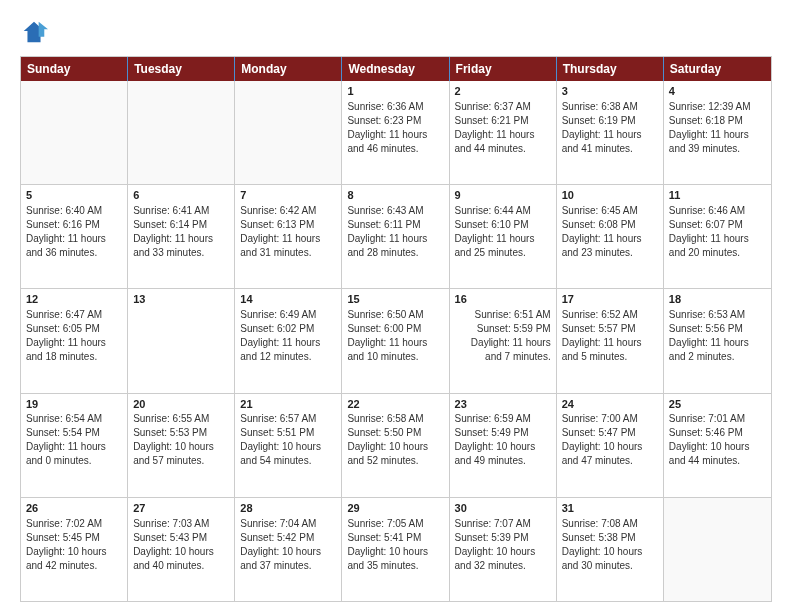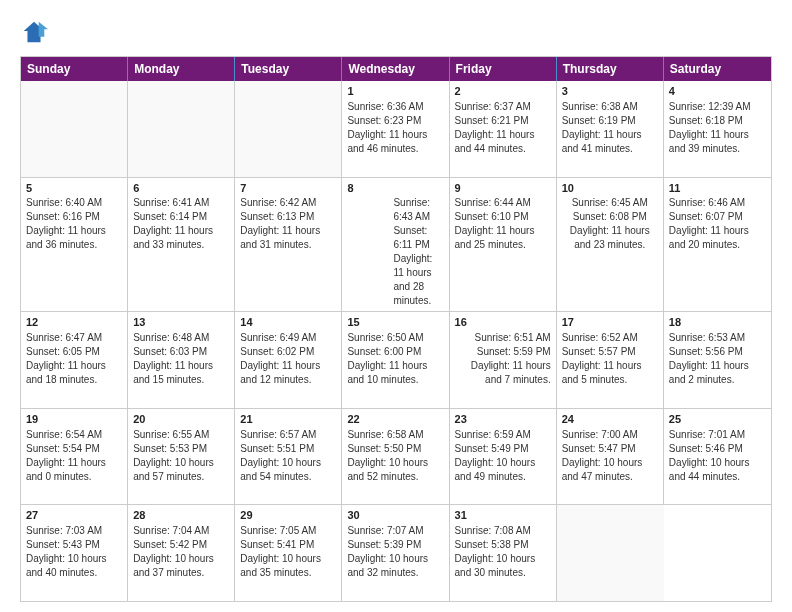--- a/index.html
+++ b/index.html
@@ -54,21 +54,21 @@
     }
     .calendar {
       flex: 1;
       display: flex;
       flex-direction: column;
       border: 1px solid #ccc;
     }
     .cal-header-row {
       display: grid;
       grid-template-columns: repeat(7, 1fr);
-      background: #701a75;
+      background: #7f1d1d;
     }
     .cal-header-cell {
       color: #fff;
       font-size: 12px;
       font-weight: bold;
       padding: 5px 6px;
       text-align: left;
       border-right: 1px solid #4a8dd0;
     }
     .cal-header-cell:last-child { border-right: none; }
@@ -125,22 +125,22 @@
     </div>
     <div class="title-block">
       <div class="month-title"></div>
       <div class="subtitle"></div>
     </div>
   </div>
 
   <div class="calendar">
     <div class="cal-header-row">
     <div class="cal-header-cell">Sunday</div>
+        <div class="cal-header-cell">Tuesday</div>
         <div class="cal-header-cell">Monday</div>
-        <div class="cal-header-cell">Tuesday</div>
         <div class="cal-header-cell">Wednesday</div>
         <div class="cal-header-cell">Friday</div>
         <div class="cal-header-cell">Thursday</div>
         <div class="cal-header-cell">Saturday</div>
       </div>
     <div class="cal-body">
     <div class="cal-row">
           <div class="cal-cell empty"></div>
           <div class="cal-cell empty"></div>
           <div class="cal-cell empty"></div>
@@ -183,55 +183,52 @@
 Daylight: 11 hours and 33 minutes.</div>
           </div>
           <div class="cal-cell">
             <span class="day-num">7</span>
             <div class="cell-text" style="white-space: pre-line;">Sunrise: 6:42 AM
 Sunset: 6:13 PM
 Daylight: 11 hours and 31 minutes.</div>
           </div>
           <div class="cal-cell">
             <span class="day-num">8</span>
-            <div class="cell-text" style="white-space: pre-line; margin-left: 46px;">Sunrise: 6:43 AM
+            <div class="cell-text" style="white-space: pre-line;">Sunrise: 6:43 AM
 Sunset: 6:11 PM
 Daylight: 11 hours and 28 minutes.</div>
           </div>
           <div class="cal-cell">
             <span class="day-num">9</span>
             <div class="cell-text" style="white-space: pre-line;">Sunrise: 6:44 AM
 Sunset: 6:10 PM
 Daylight: 11 hours and 25 minutes.</div>
           </div>
           <div class="cal-cell">
             <span class="day-num">10</span>
-            <div class="cell-text" style="white-space: pre-line; text-align: center;">Sunrise: 6:45 AM
+            <div class="cell-text" style="white-space: pre-line;">Sunrise: 6:45 AM
 Sunset: 6:08 PM
 Daylight: 11 hours and 23 minutes.</div>
           </div>
           <div class="cal-cell">
             <span class="day-num">11</span>
             <div class="cell-text" style="white-space: pre-line;">Sunrise: 6:46 AM
 Sunset: 6:07 PM
 Daylight: 11 hours and 20 minutes.</div>
           </div>
         </div>
         <div class="cal-row">
           <div class="cal-cell">
             <span class="day-num">12</span>
             <div class="cell-text" style="white-space: pre-line;">Sunrise: 6:47 AM
 Sunset: 6:05 PM
 Daylight: 11 hours and 18 minutes.</div>
           </div>
           <div class="cal-cell">
             <span class="day-num">13</span>
-            <div class="cell-text" style="white-space: pre-line;">Sunrise: 6:48 AM
-Sunset: 6:03 PM
-Daylight: 11 hours and 15 minutes.</div>
           </div>
           <div class="cal-cell">
             <span class="day-num">14</span>
             <div class="cell-text" style="white-space: pre-line;">Sunrise: 6:49 AM
 Sunset: 6:02 PM
 Daylight: 11 hours and 12 minutes.</div>
           </div>
           <div class="cal-cell">
             <span class="day-num">15</span>
             <div class="cell-text" style="white-space: pre-line;">Sunrise: 6:50 AM
@@ -295,20 +292,26 @@
 Daylight: 10 hours and 47 minutes.</div>
           </div>
           <div class="cal-cell">
             <span class="day-num">25</span>
             <div class="cell-text" style="white-space: pre-line;">Sunrise: 7:01 AM
 Sunset: 5:46 PM
 Daylight: 10 hours and 44 minutes.</div>
           </div>
         </div>
         <div class="cal-row">
+          <div class="cal-cell">
+            <span class="day-num">26</span>
+            <div class="cell-text" style="white-space: pre-line;">Sunrise: 7:02 AM
+Sunset: 5:45 PM
+Daylight: 10 hours and 42 minutes.</div>
+          </div>
           <div class="cal-cell">
             <span class="day-num">27</span>
             <div class="cell-text" style="white-space: pre-line;">Sunrise: 7:03 AM
 Sunset: 5:43 PM
 Daylight: 10 hours and 40 minutes.</div>
           </div>
           <div class="cal-cell">
             <span class="day-num">28</span>
             <div class="cell-text" style="white-space: pre-line;">Sunrise: 7:04 AM
 Sunset: 5:42 PM

